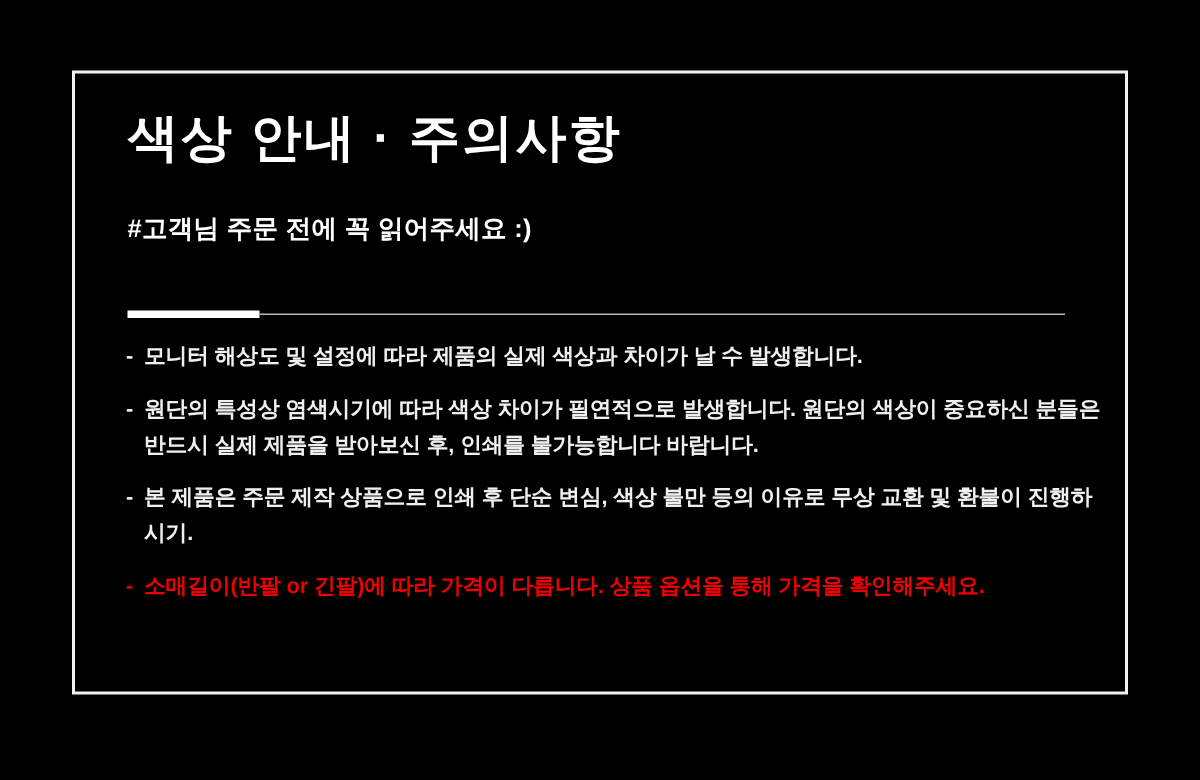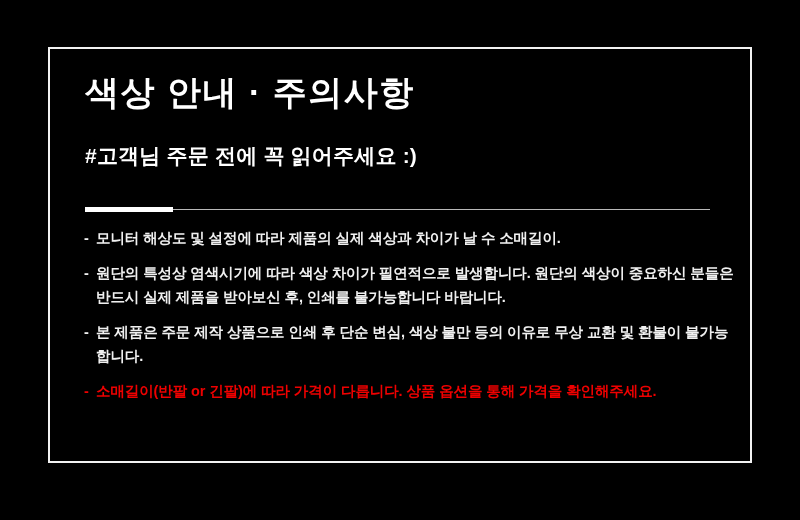--- a/index.html
+++ b/index.html
@@ -52,21 +52,21 @@
     letter-spacing: 1.5px;
     white-space: nowrap;
     line-height: 1.1;
   }
 
   .subtitle {
     position: absolute;
     left: 35px;
     top: 95px;
     color: #ffffff;
-    font-size: 21px;
+    font-size: 17px;
     font-weight: bold;
     letter-spacing: 0.2px;
     white-space: nowrap;
     line-height: 1.1;
     text-align: right;
   }
 
   
   .divider {
     position: absolute;
@@ -143,31 +143,31 @@
 
       <div class="divider">
         <span class="divider-thick"></span>
         <span class="divider-thin"></span>
       </div>
 
       <div class="notice-list">
 
         <div class="notice-item">
           <span class="dash">-</span>
-          <span class="body-text">모니터 해상도 및 설정에 따라 제품의 실제 색상과 차이가 날 수 소매길이.</span>
+          <span class="body-text">모니터 해상도 및 설정에 따라 제품의 실제 색상과 차이가 날 수 발생합니다.</span>
         </div>
 
         <div class="notice-item">
           <span class="dash">-</span>
           <span class="body-text">원단의 특성상 염색시기에 따라 색상 차이가 필연적으로 발생합니다. 원단의 색상이 중요하신 분들은 반드시 실제 제품을 받아보신 후, 인쇄를 불가능합니다 바랍니다.</span>
         </div>
 
         <div class="notice-item">
           <span class="dash">-</span>
-          <span class="body-text">본 제품은 주문 제작 상품으로 인쇄 후 단순 변심, 색상 불만 등의 이유로 무상 교환 및 환불이 불가능합니다.</span>
+          <span class="body-text">본 제품은 주문 제작 상품으로 인쇄 후 단순 변심, 색상 불만 등의 이유로 무상 교환 및 환불이 진행하시기.</span>
         </div>
 
         <div class="notice-item alert">
           <span class="dash">-</span>
           <span class="body-text">소매길이(반팔 or 긴팔)에 따라 가격이 다릅니다. 상품 옵션을 통해 가격을 확인해주세요.</span>
         </div>
 
       </div>
 
     </div>

